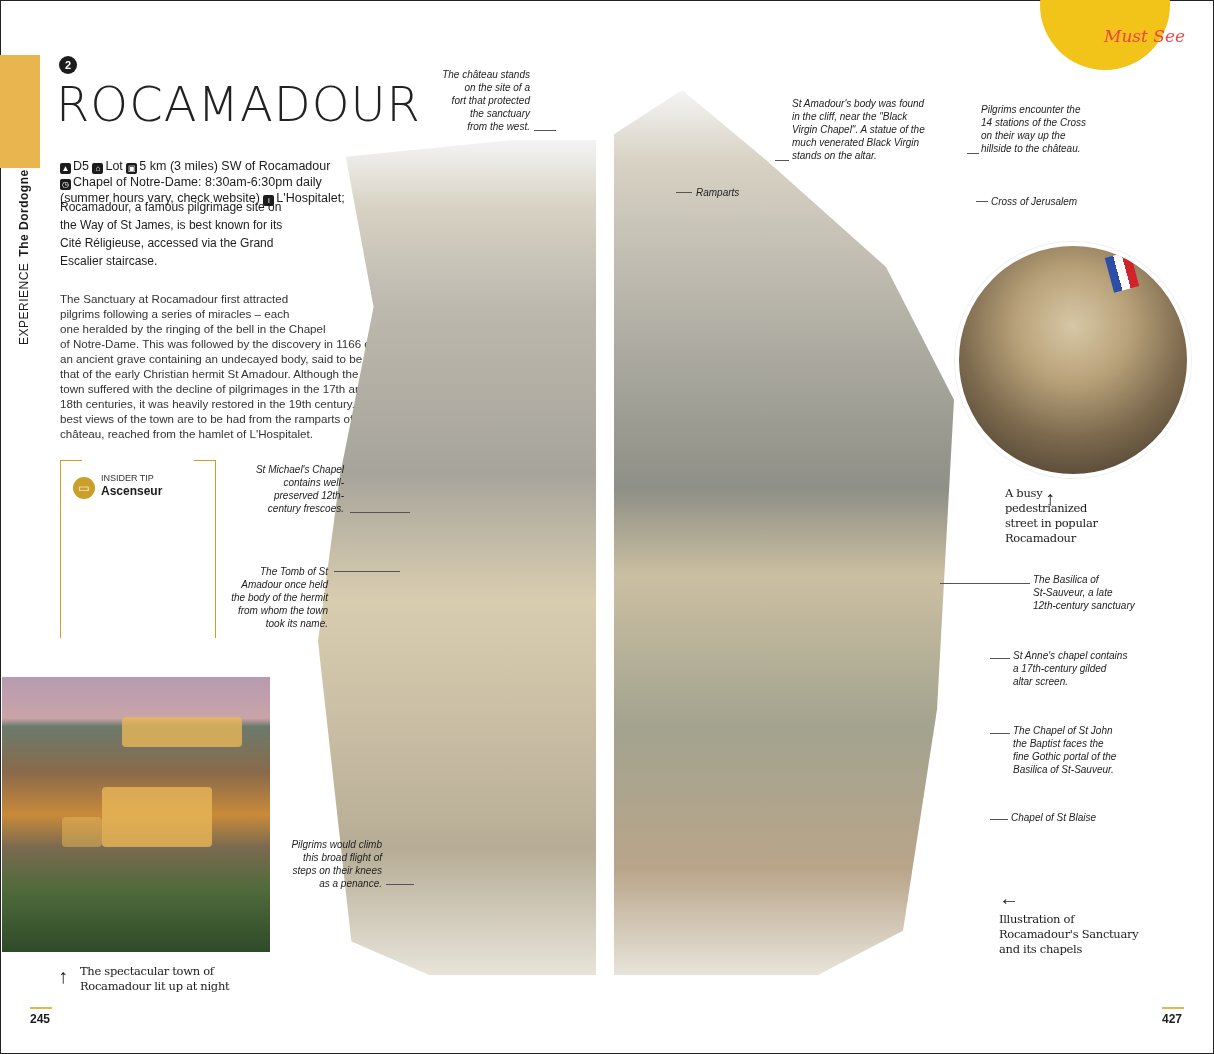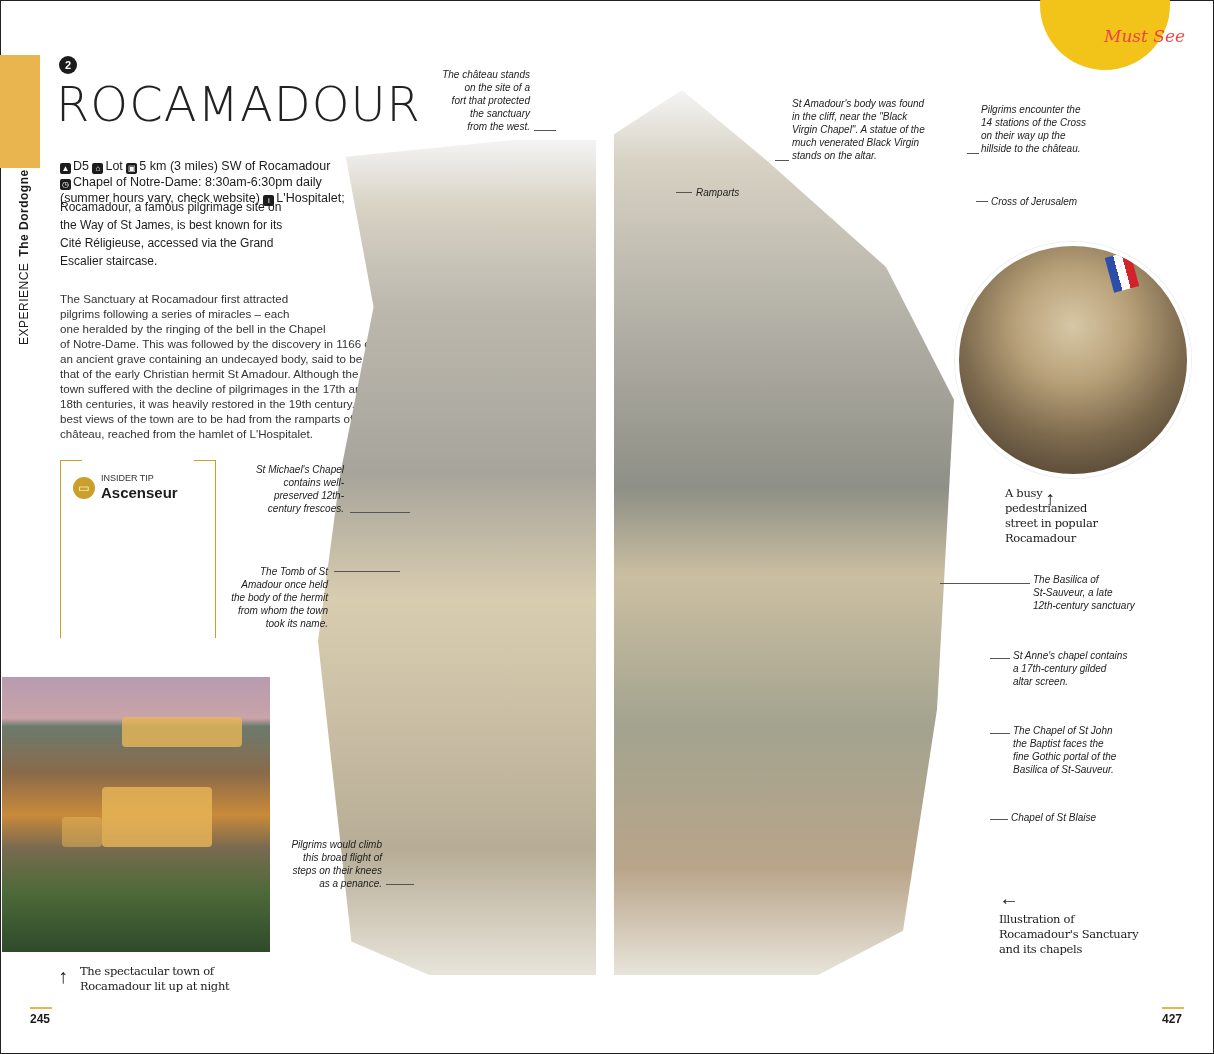--- a/index.html
+++ b/index.html
@@ -16,21 +16,21 @@
   .info{left:60px;top:122px;width:340px;font-size:12.5px;font-weight:normal;line-height:16px;margin-top:36px;}
   .ico{display:inline-block;width:11px;height:11px;background:#1c1c1c;color:#fff;font-size:8px;line-height:11px;text-align:center;border-radius:2px;margin-right:2px;vertical-align:-1px;}
   .intro{left:60px;top:198px;width:240px;font-size:12px;line-height:18px;}
   .body{left:60px;top:291px;width:320px;font-size:11.6px;line-height:15px;color:#333;}
   .body .l{display:block;white-space:nowrap;}
   .tip{left:60px;top:460px;width:154px;height:178px;border-left:1.5px solid #caa02a;border-right:1.5px solid #caa02a;}
   .tip::before{content:"";position:absolute;left:-1px;top:0;width:22px;border-top:1.5px solid #caa02a;}
   .tip::after{content:"";position:absolute;right:-1px;top:0;width:22px;border-top:1.5px solid #caa02a;}
   .tip-icon{left:12px;top:17px;width:22px;height:22px;border-radius:50%;background:#caa02a;color:#fff;font-size:12px;display:flex;align-items:center;justify-content:center;}
   .tip-kicker{left:40px;top:13px;font-size:9px;color:#333;}
-  .tip-title{left:40px;top:24px;font-size:15px;font-weight:bold;}
+  .tip-title{left:40px;top:24px;font-size:12px;font-weight:bold;}
   .tip-body{left:12px;top:42px;width:140px;font-size:11.8px;line-height:15px;font-family:"DejaVu Serif",serif;letter-spacing:-0.4px;}
   .photo-night{left:2px;top:677px;width:268px;height:275px;background:linear-gradient(180deg,#b79bb0 0%,#c9a4a8 15%,#6b7a6d 18%,#8a6a4a 35%,#c98a3a 50%,#7a6a50 62%,#4e6a3a 78%,#2e4a2a 100%);}
   .photo-night .glow{position:absolute;border-radius:4px;background:#e9b758;opacity:.8;}
   .cap{font-family:"DejaVu Serif",serif;font-size:11.5px;line-height:15px;letter-spacing:-0.3px;}
   .arrow{font-size:20px;line-height:20px;}
   .pageno{font-size:12px;font-weight:bold;}
   .pageno::before{content:"";position:absolute;left:0;top:-5px;width:22px;border-top:2px solid #e8b54f;}
   
   .illus-left{left:318px;top:140px;width:278px;height:835px;background:linear-gradient(180deg,#f4f4f4 0%,#d8d2c4 8%,#bcb8ae 20%,#a7a49b 40%,#d9cdb0 55%,#c9bea4 70%,#b7ad96 85%,#e8e4da 100%);clip-path:polygon(10% 2%,70% 0,100% 0,100% 100%,40% 100%,12% 96%,0 60%,8% 40%,20% 20%);}
   .illus-right{left:614px;top:90px;width:340px;height:885px;background:linear-gradient(180deg,#f4f4f4 0%,#d8d2c4 8%,#b5b2a8 25%,#8e8f86 45%,#cbbfa2 55%,#a3a38f 72%,#b9a58a 88%,#e8e4da 100%);clip-path:polygon(0 5%,20% 0,45% 8%,80% 20%,100% 35%,95% 70%,85% 95%,60% 100%,0 100%);}

